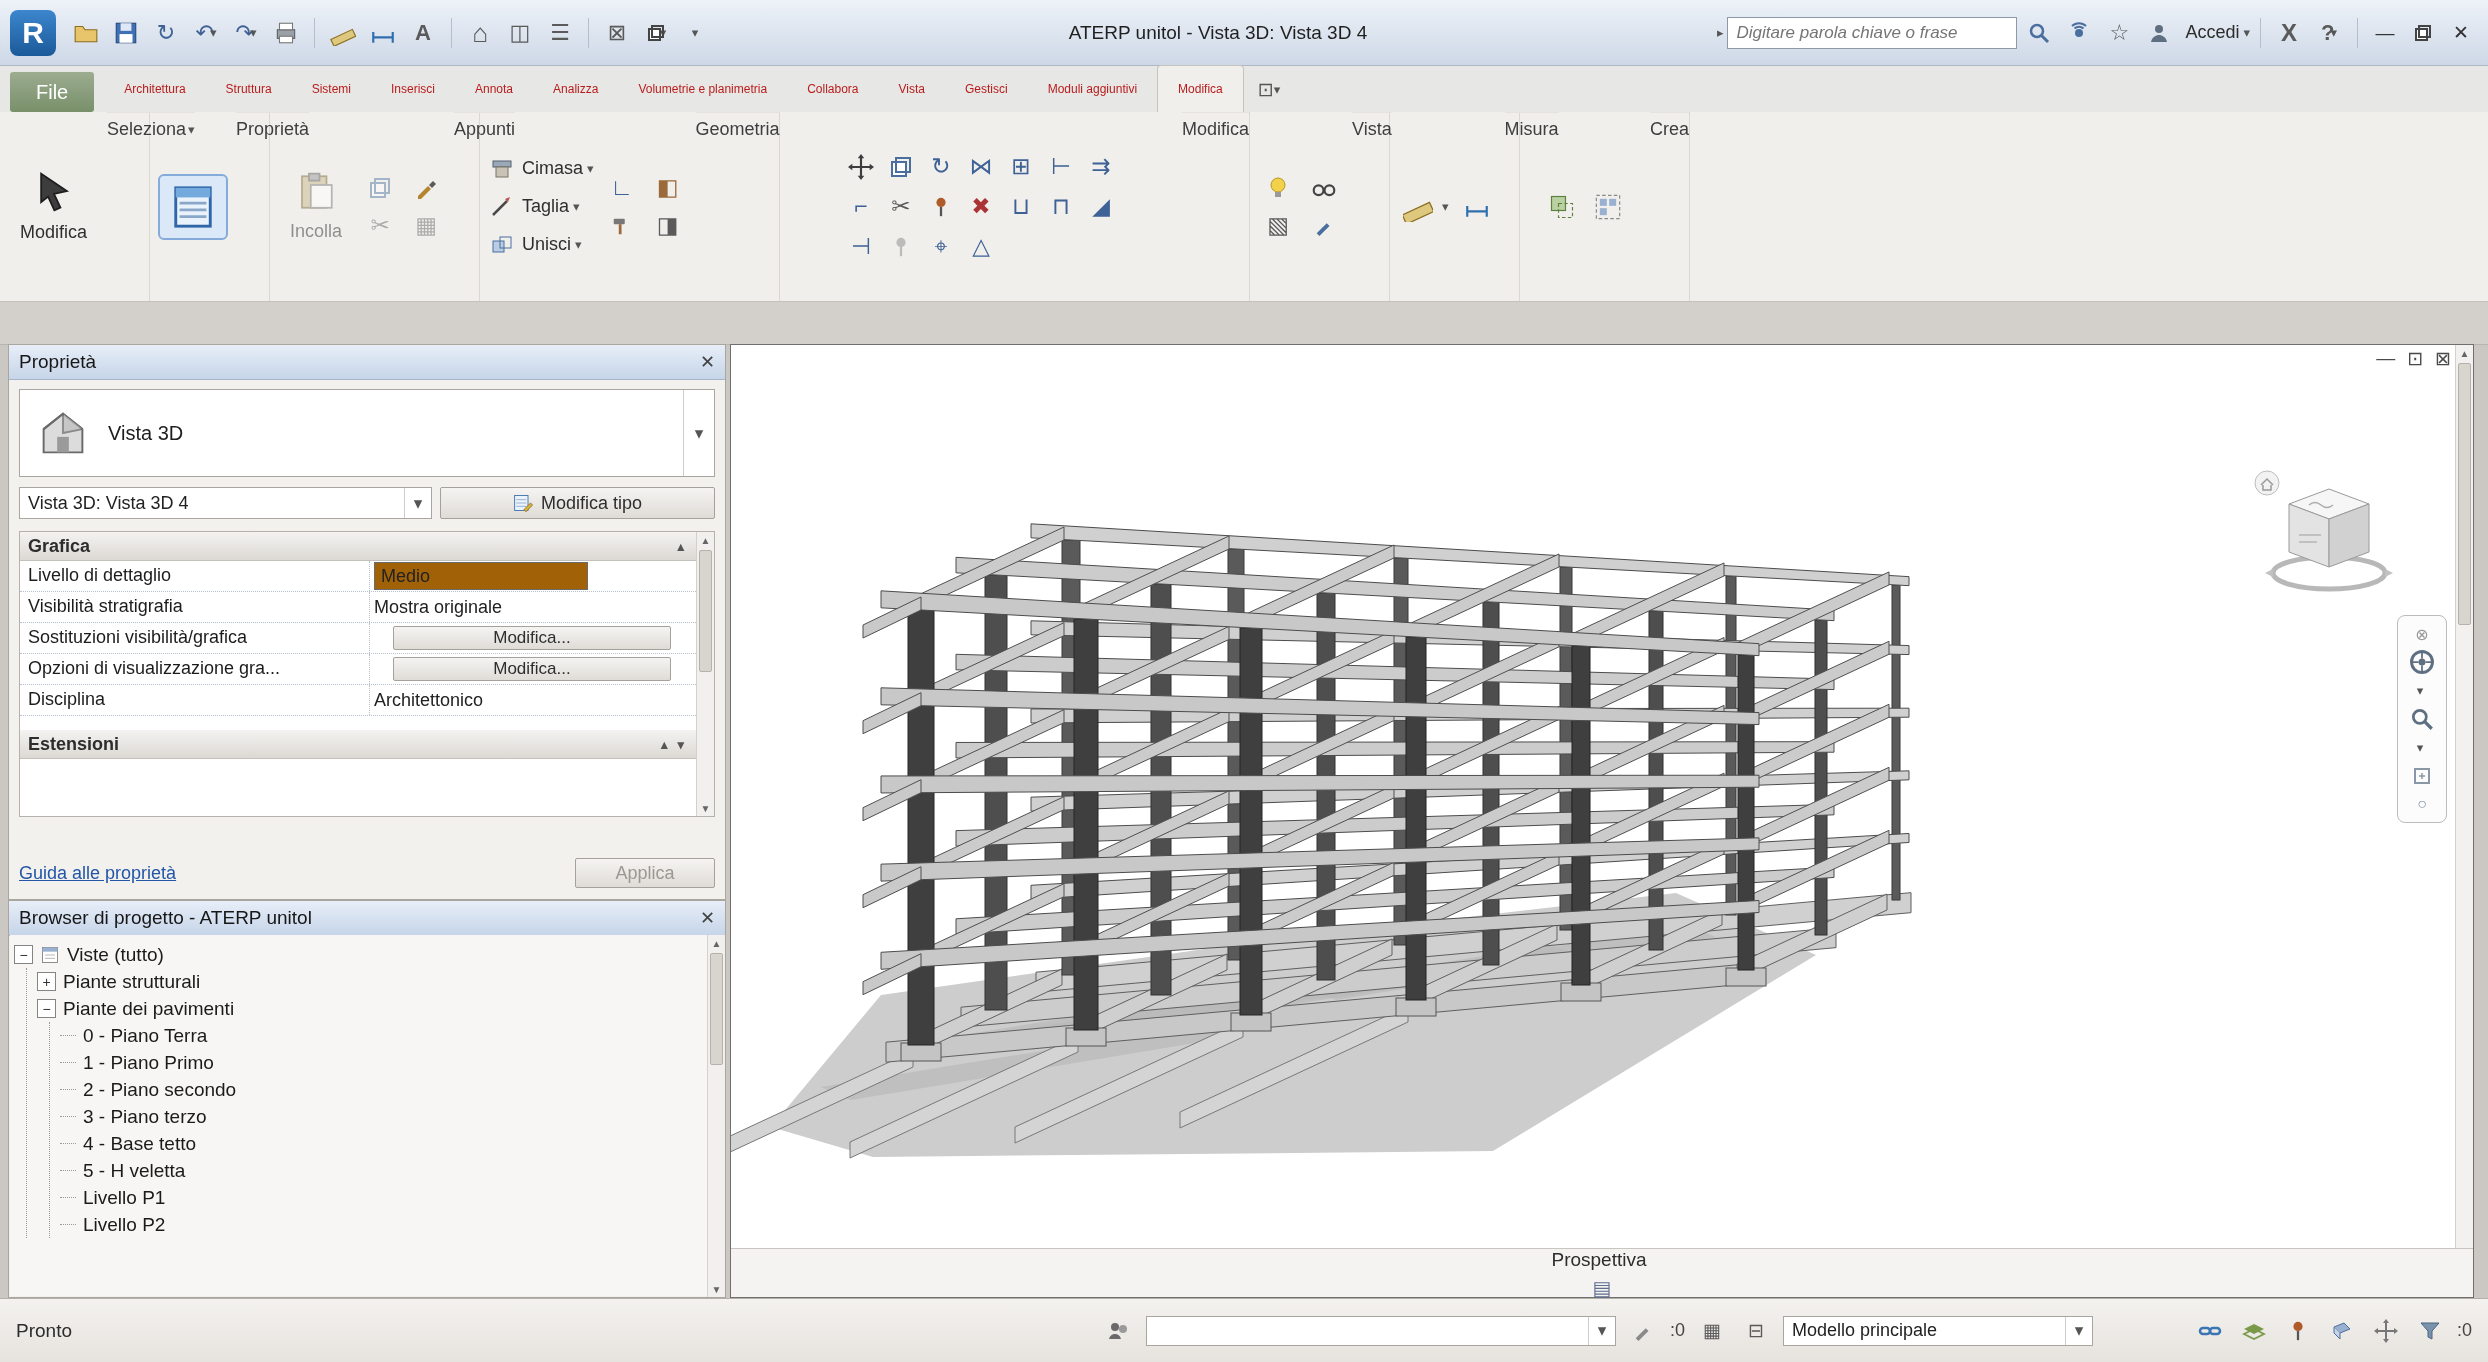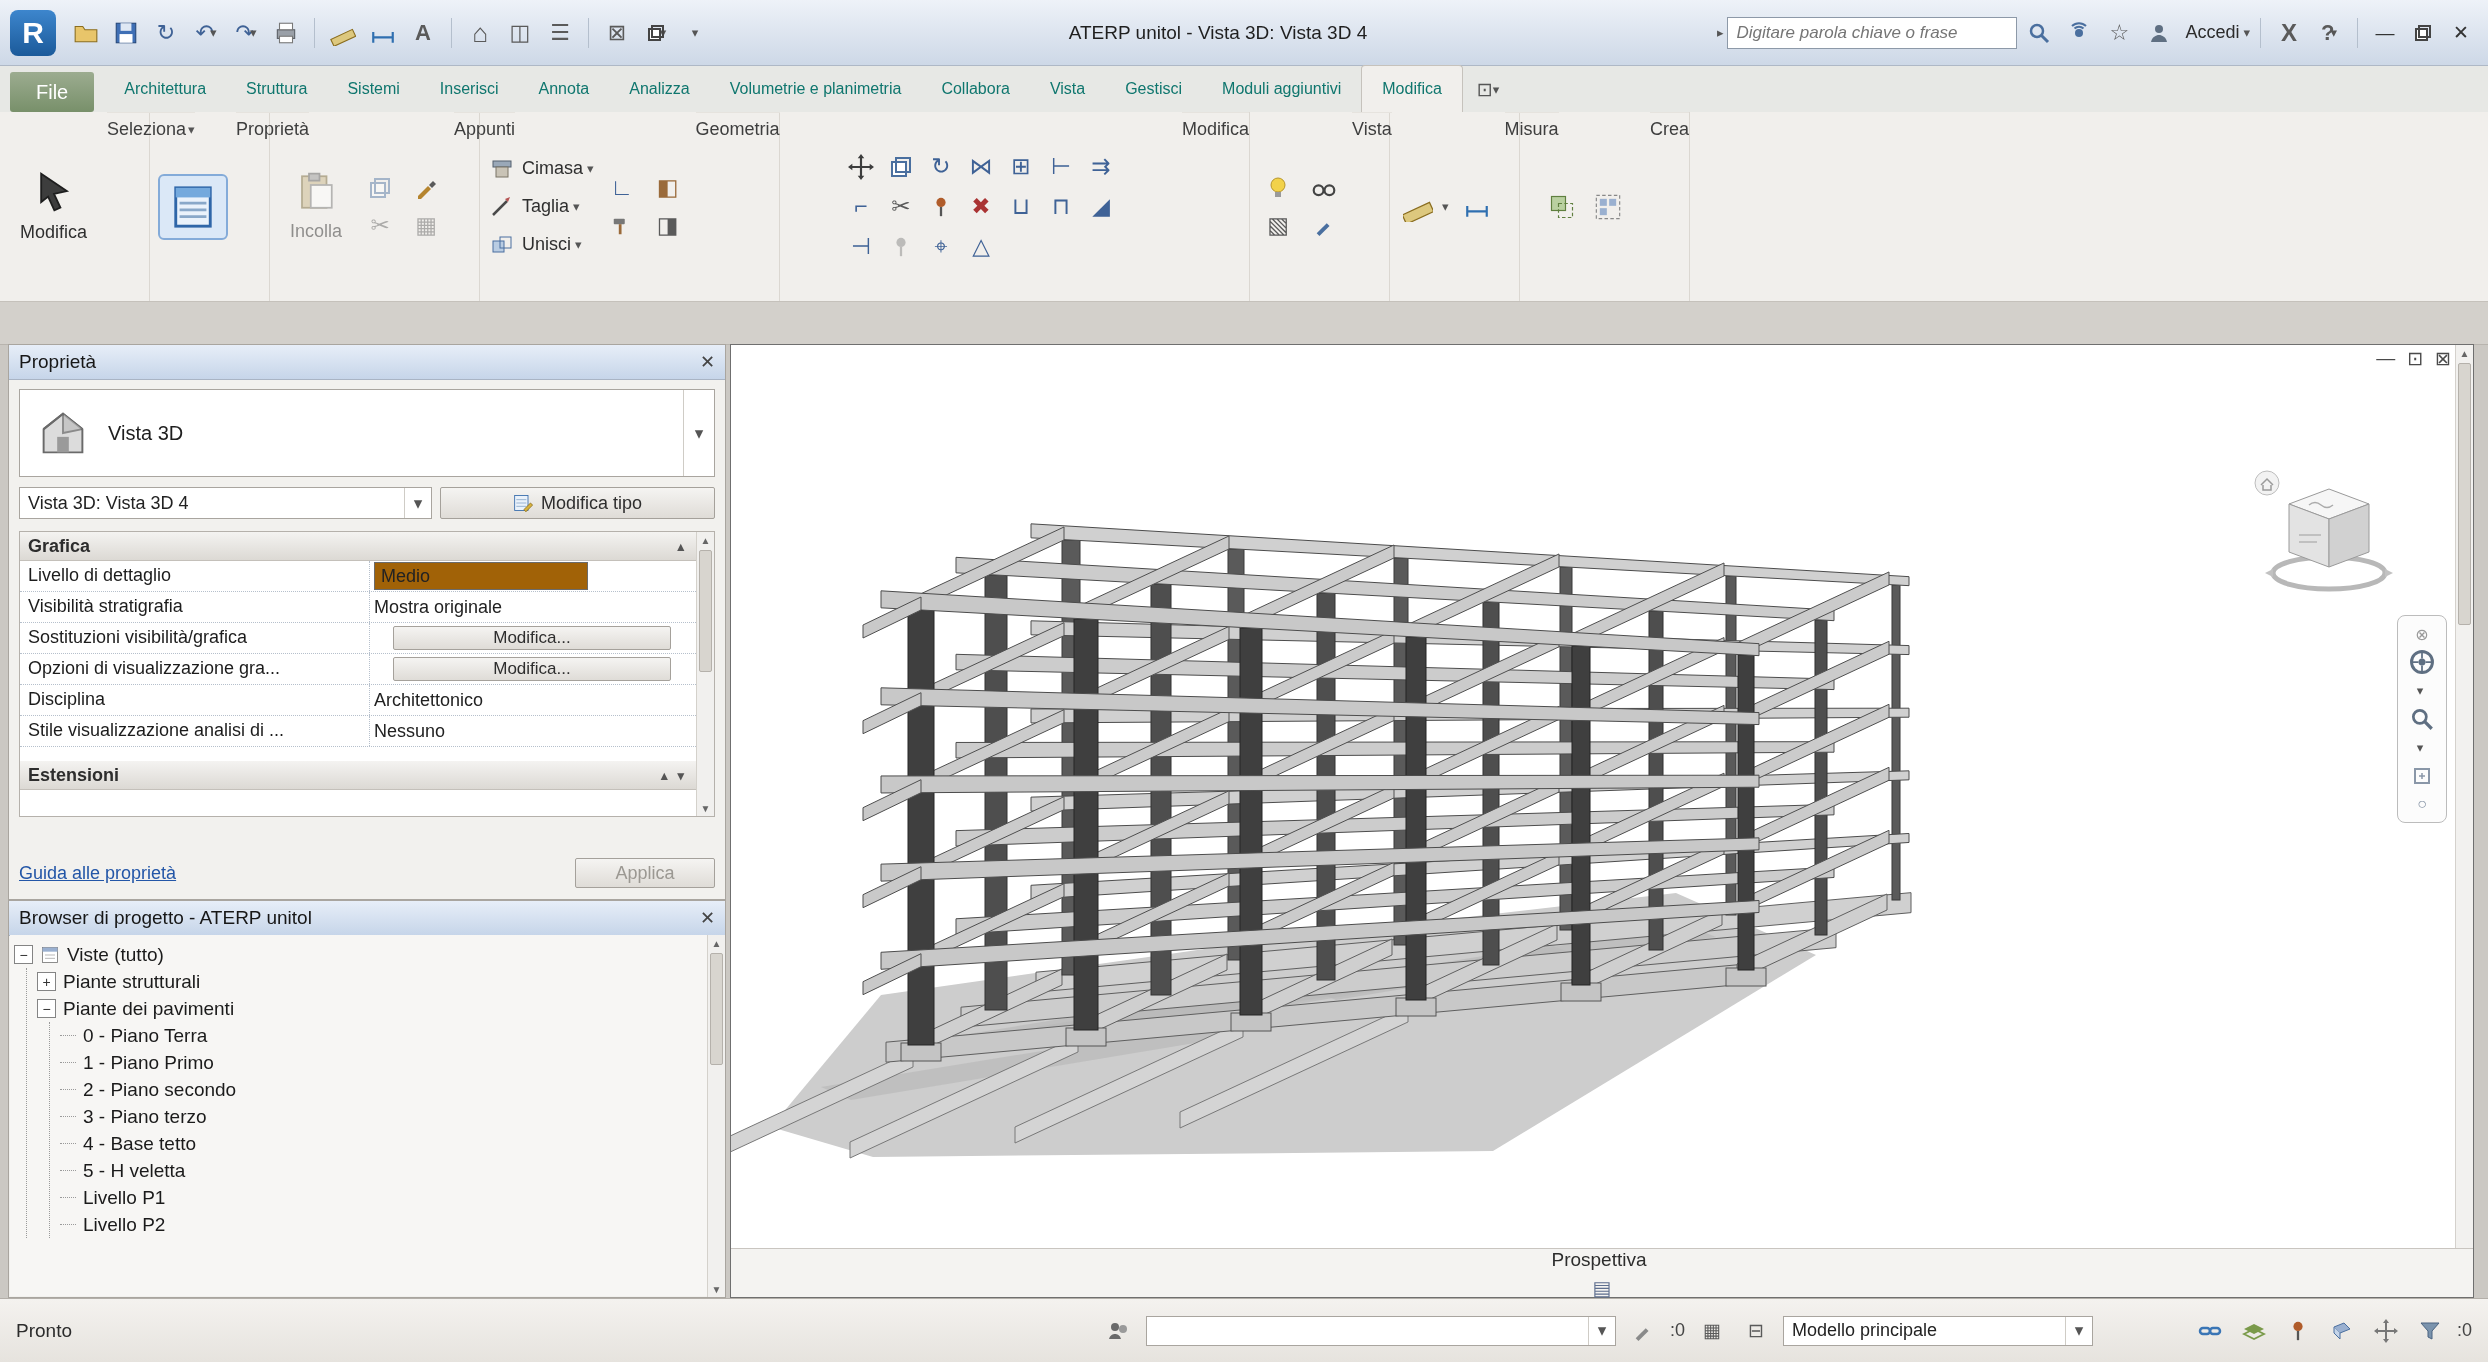--- a/index.html
+++ b/index.html
@@ -25,21 +25,21 @@
   .winbtn{width:34px;height:30px;display:flex;align-items:center;justify-content:center;font-size:19px;color:#333;}
   .ic-restore{position:relative;width:16px;height:16px;}
   .ic-restore::before{content:"";position:absolute;left:0;bottom:0;width:9px;height:9px;border:2px solid #444;background:#fff;}
   .ic-restore::after{content:"";position:absolute;right:0;top:0;width:9px;height:9px;border:2px solid #444;}
 
   
   .tabrow{position:absolute;left:0;top:66px;width:2488px;height:46px;background:#e7e8e5;
     display:flex;align-items:flex-end;padding:0 8px;box-sizing:border-box;}
   .file-tab{height:40px;margin:3px 10px 0 2px;padding:0 26px;display:flex;align-items:center;
     background:linear-gradient(#9cac90,#78906a);color:#fff;font-size:20px;border-radius:3px;}
-  .tab{height:46px;display:flex;align-items:center;padding:0 20px;font-size:16px;color:#0f766e;white-space:nowrap;}
+  .tab{height:46px;display:flex;align-items:center;padding:0 20px;font-size:12px;color:#b91c1c;white-space:nowrap;}
   .tab.active{background:#f1efec;border:1px solid #c6c2bc;border-bottom:none;border-radius:4px 4px 0 0;}
   .ribbon-toggle{display:flex;align-items:center;gap:4px;margin-left:14px;height:46px;color:#555;font-size:19px;}
 
   
   .ribbon{position:absolute;left:0;top:112px;width:2488px;height:190px;background:#f1efec;
     border-bottom:1px solid #c5c1bb;display:flex;box-sizing:border-box;}
   .rpanel{display:flex;flex-direction:row;border-right:1px solid #dbd7d1;box-sizing:border-box;}
   .rpanel-body{flex:1;display:flex;align-items:center;justify-content:center;padding:8px 10px;gap:10px;}
   .rpanel-label{height:32px;display:flex;align-items:center;justify-content:center;gap:6px;
     font-size:18px;color:#3e3e3e;border-top:1px solid #e6e3de;}
@@ -612,26 +612,20 @@
       <div class="prow">
         <div class="plabel">Opzioni di visualizzazione gra...</div>
         <div class="pval">
             <span class="btn gbtn">Modifica...</span>
           </div>
       </div>
       <div class="prow">
         <div class="plabel">Disciplina</div>
         <div class="pval">
             <span>Architettonico</span>
-          </div>
-      </div>
-      <div class="prow">
-        <div class="plabel">Stile visualizzazione analisi di ...</div>
-        <div class="pval">
-            <span>Nessuno</span>
           </div>
       </div>
 
       <div class="vspacer"></div>
       <div class="pgroup">
         <span>Estensioni</span>
         <span class="gcollapse">
             <span>▴</span>
             <span>▾</span>
           </span>

